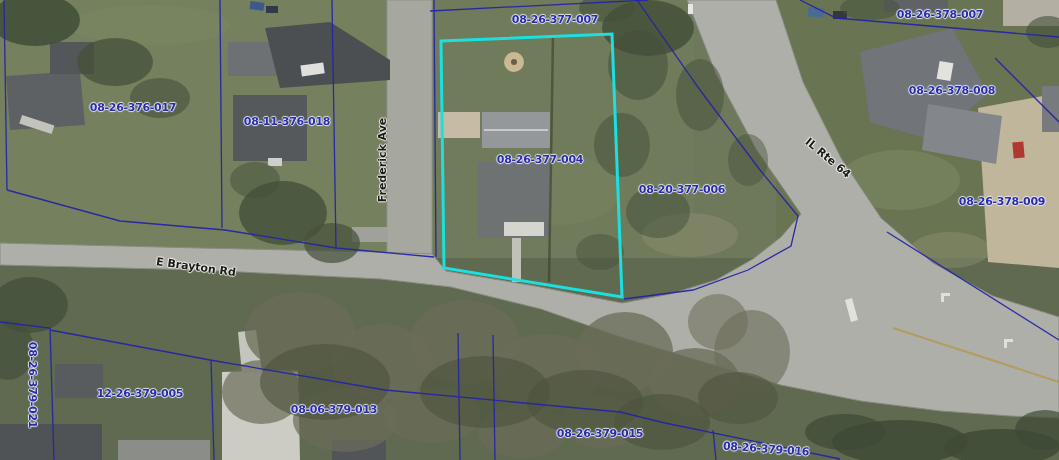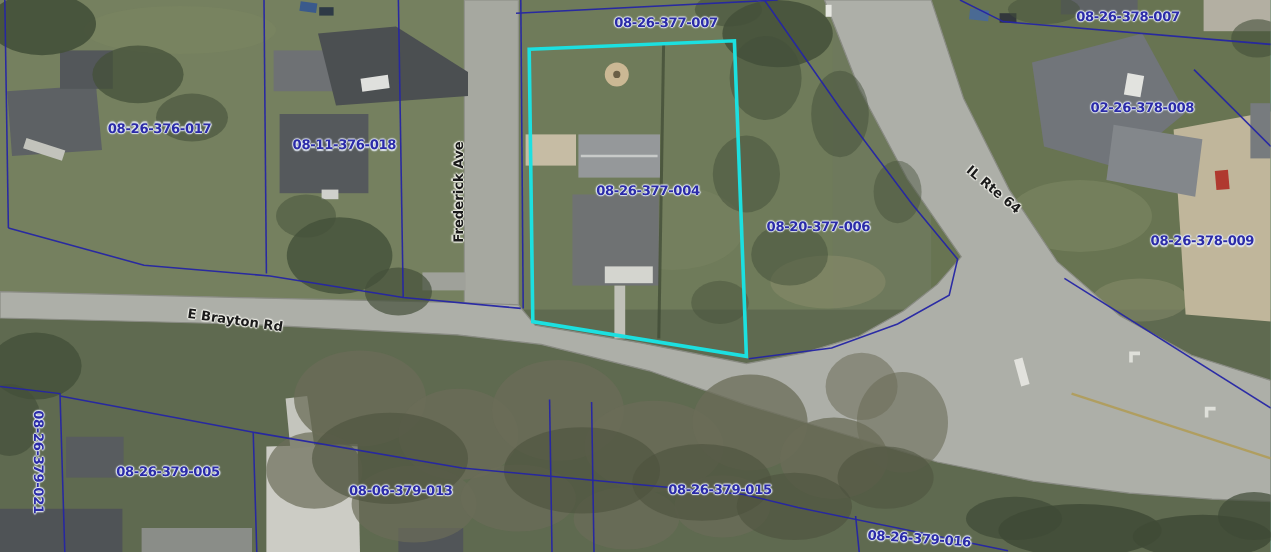--- a/index.html
+++ b/index.html
@@ -177,26 +177,26 @@
       <path d="M0,322 L50,328 L54,460"></path>
     </g>
 
     <polygon points="441,41 612,34 622,297 444,268" fill="none" stroke="#1ce0e0" stroke-width="3" stroke-linejoin="miter"></polygon>
   </svg>
 
   <div class="plabel" style="left:555px;top:19px">08-26-377-007</div>
   <div class="plabel" style="left:940px;top:14px">08-26-378-007</div>
   <div class="plabel" style="left:133px;top:107px">08-26-376-017</div>
   <div class="plabel" style="left:287px;top:121px">08-11-376-018</div>
-  <div class="plabel" style="left:952px;top:90px">02-26-378-008</div>
+  <div class="plabel" style="left:952px;top:90px">08-26-378-008</div>
   <div class="plabel" style="left:540px;top:159px">08-26-377-004</div>
   <div class="plabel" style="left:682px;top:189px">08-20-377-006</div>
   <div class="plabel" style="left:1002px;top:201px">08-26-378-009</div>
   <div class="plabel" style="left:32px;top:385px;--rot:90deg">08-26-379-021</div>
-  <div class="plabel" style="left:140px;top:393px">08-26-379-005</div>
+  <div class="plabel" style="left:140px;top:393px">12-26-379-005</div>
   <div class="plabel" style="left:334px;top:409px">08-06-379-013</div>
-  <div class="plabel" style="left:600px;top:408px">08-26-379-015</div>
+  <div class="plabel" style="left:600px;top:433px">08-26-379-015</div>
   <div class="plabel" style="left:766px;top:449px;--rot:4deg">08-26-379-016</div>
 
   <div class="rlabel" style="left:382px;top:160px;--rot:-90deg">Frederick Ave</div>
   <div class="rlabel" style="left:196px;top:267px;--rot:8deg">E Brayton Rd</div>
   <div class="rlabel" style="left:828px;top:158px;--rot:40deg">IL Rte 64</div>
 </div>
 
 </body></html>

